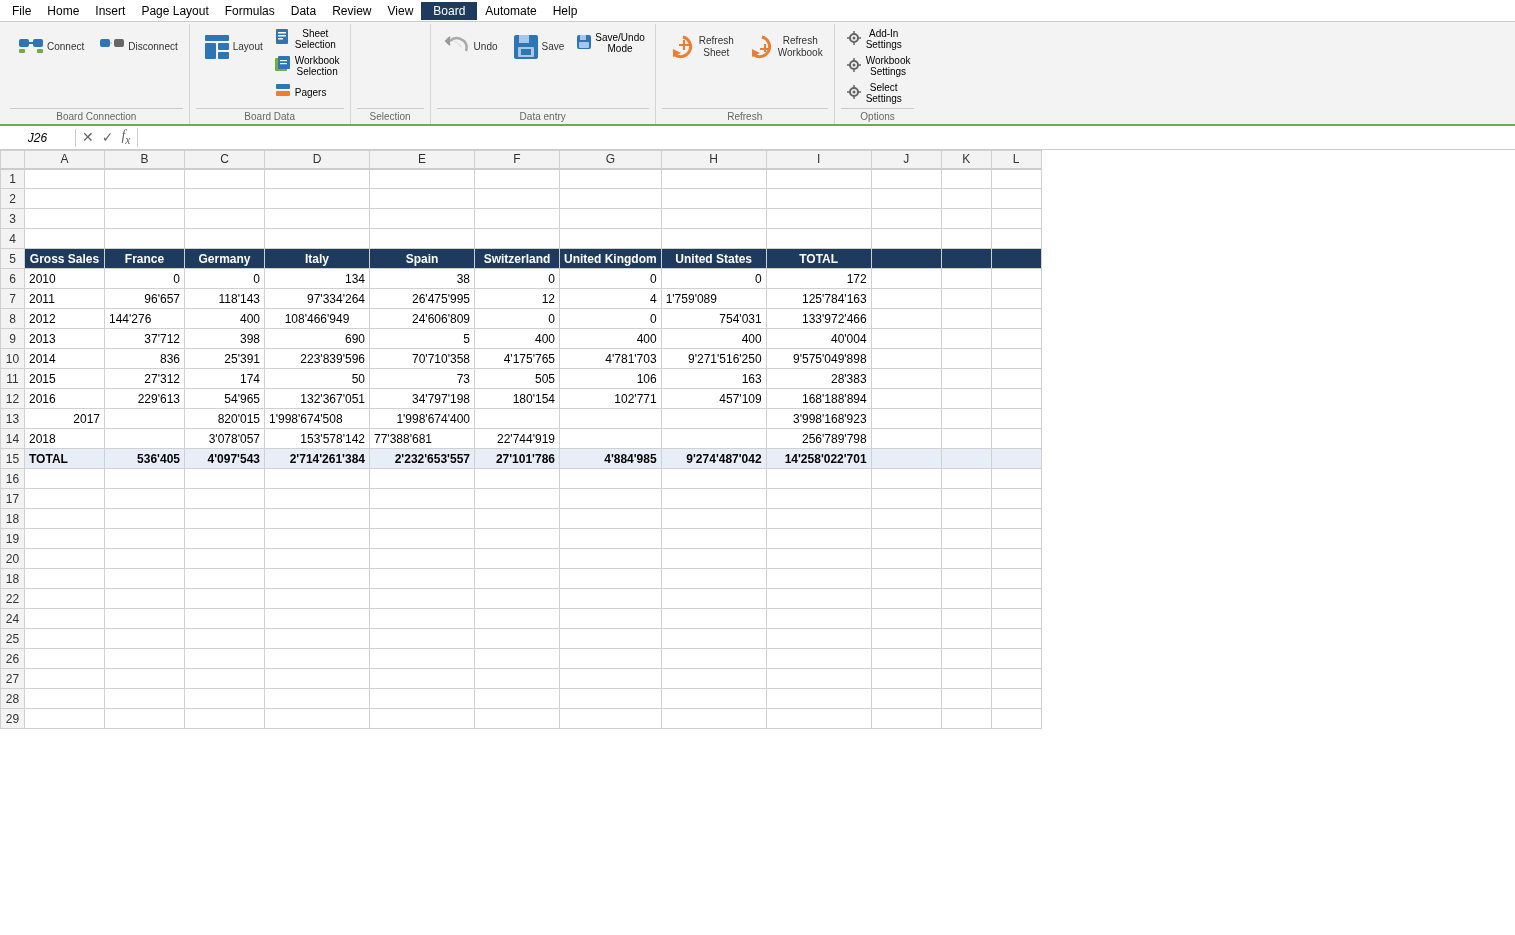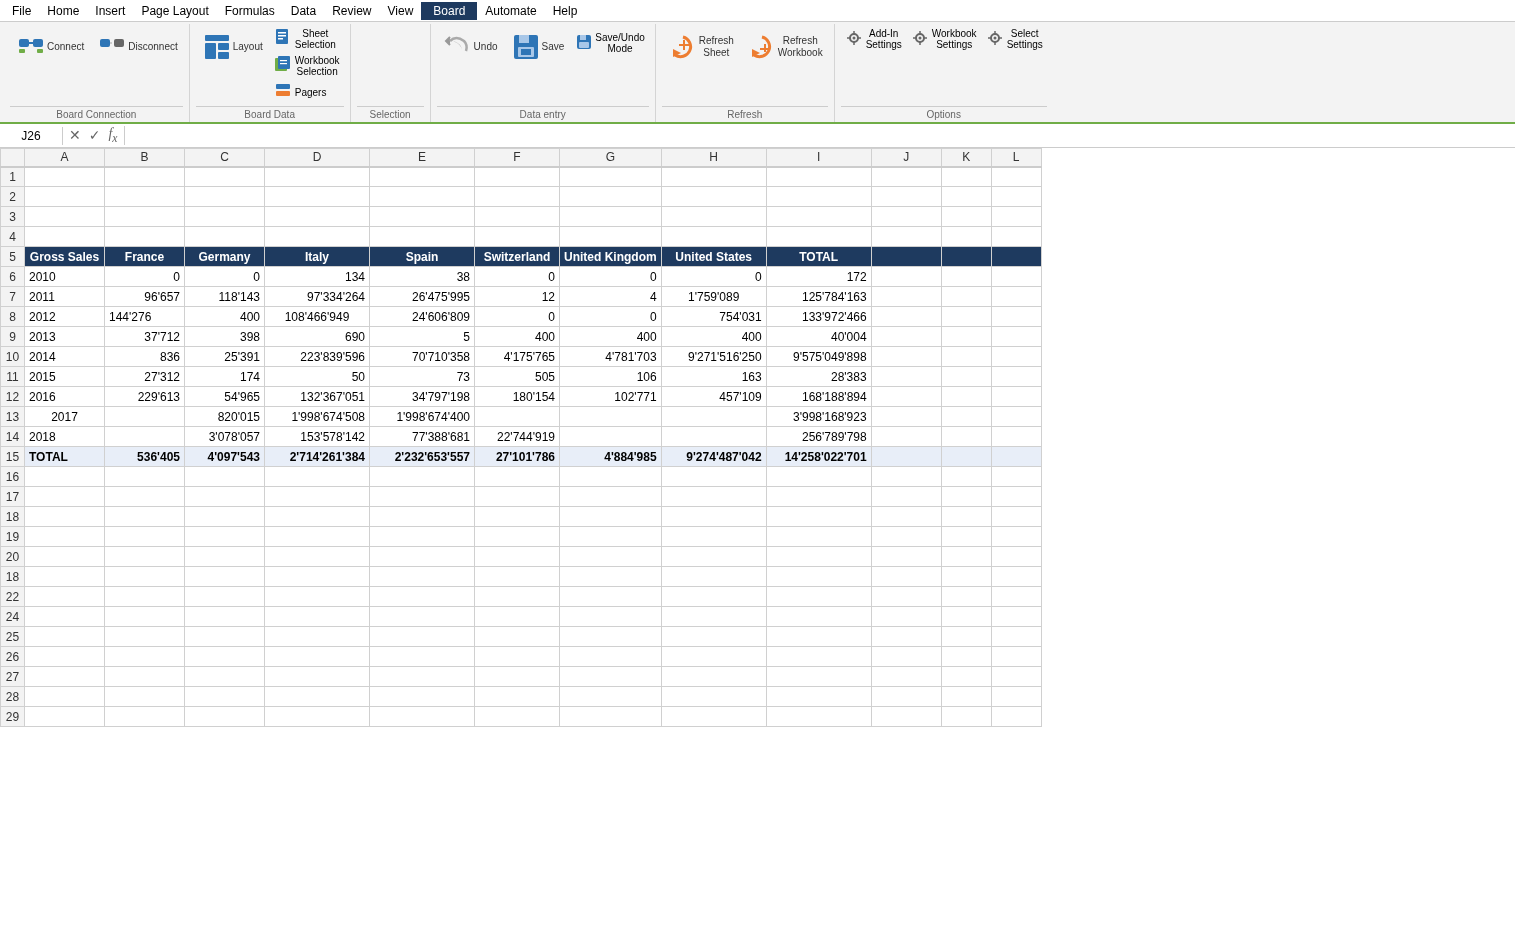--- a/index.html
+++ b/index.html
@@ -34,25 +34,26 @@
 
     
     .formula-bar {
       display: flex;
       align-items: center;
       border-bottom: 1px solid #ccc;
       height: 24px;
       background: #fff;
     }
     .cell-ref {
-      width: 63px;
+      width: 76px;
       border-right: 1px solid #ccc;
       padding: 2px 6px;
       font-size: 12px;
       text-align: center;
+      font-style: italic;
     }
     .formula-icons {
       display: flex;
       align-items: center;
       padding: 0 4px;
       gap: 4px;
       border-right: 1px solid #ccc;
     }
     .formula-icon {
       cursor: pointer;
@@ -362,21 +363,21 @@
             </svg>
           </span>
           <span class="lbl">Refresh<br>Workbook</span>
         </button>
       </div>
       <div class="ribbon-section-label">Refresh</div>
     </div>
 
     <div class="ribbon-section">
       <div class="ribbon-section-buttons">
-        <div style="display:flex;gap:1px;">
+        <div style="display:flex;flex-direction:column;gap:1px;">
           <button style="display:flex;align-items:center;gap:3px;padding:2px 4px;cursor:pointer;background:transparent;border:none;border-radius:2px;font-size:10px;">
             <span>
               <svg width="18" height="18" viewBox="0 0 18 18">
                 <circle cx="9" cy="9" r="4" fill="none" stroke="#666" stroke-width="2"></circle>
                 <circle cx="9" cy="9" r="1.5" fill="#666"></circle>
                 <line x1="9" y1="2" x2="9" y2="5" stroke="#666" stroke-width="1.5"></line>
                 <line x1="9" y1="13" x2="9" y2="16" stroke="#666" stroke-width="1.5"></line>
                 <line x1="2" y1="9" x2="5" y2="9" stroke="#666" stroke-width="1.5"></line>
                 <line x1="13" y1="9" x2="16" y2="9" stroke="#666" stroke-width="1.5"></line>
               </svg>
@@ -540,21 +541,21 @@
           </tr>
           <tr>
             <td class="row-header">7</td>
             <td style="text-align: left;">2011</td>
             <td style="text-align: right;">96'657</td>
             <td style="text-align: right;">118'143</td>
             <td style="text-align: right;">97'334'264</td>
             <td style="text-align: right;">26'475'995</td>
             <td style="text-align: right;">12</td>
             <td style="text-align: right;">4</td>
-            <td style="text-align: center;">1'759'089</td>
+            <td style="text-align: left;">1'759'089</td>
             <td style="text-align: right;">125'784'163</td>
             <td></td>
             <td></td>
             <td></td>
           </tr>
           <tr>
             <td class="row-header">8</td>
             <td style="text-align: left;">2012</td>
             <td style="text-align: left;">144'276</td>
             <td style="text-align: right;">400</td>
@@ -623,40 +624,40 @@
             <td style="text-align: right;">180'154</td>
             <td style="text-align: right;">102'771</td>
             <td style="text-align: right;">457'109</td>
             <td style="text-align: right;">168'188'894</td>
             <td></td>
             <td></td>
             <td></td>
           </tr>
           <tr>
             <td class="row-header">13</td>
-            <td style="text-align: center;">2017</td>
+            <td style="text-align: right;">2017</td>
             <td style="text-align: right;"></td>
             <td style="text-align: right;">820'015</td>
-            <td style="text-align: right;">1'998'674'508</td>
+            <td style="text-align: left;">1'998'674'508</td>
             <td style="text-align: right;">1'998'674'400</td>
             <td style="text-align: right;"></td>
             <td style="text-align: right;"></td>
             <td style="text-align: right;"></td>
             <td style="text-align: right;">3'998'168'923</td>
             <td></td>
             <td></td>
             <td></td>
           </tr>
           <tr>
             <td class="row-header">14</td>
             <td style="text-align: left;">2018</td>
             <td style="text-align: right;"></td>
             <td style="text-align: right;">3'078'057</td>
             <td style="text-align: right;">153'578'142</td>
-            <td style="text-align: right;">77'388'681</td>
+            <td style="">77'388'681</td>
             <td style="text-align: right;">22'744'919</td>
             <td style="text-align: right;"></td>
             <td style="text-align: right;"></td>
             <td style="text-align: right;">256'789'798</td>
             <td></td>
             <td></td>
             <td></td>
           </tr>
           <tr style="background: rgb(232, 238, 248); font-weight: bold;">
             <td class="row-header">15</td>

